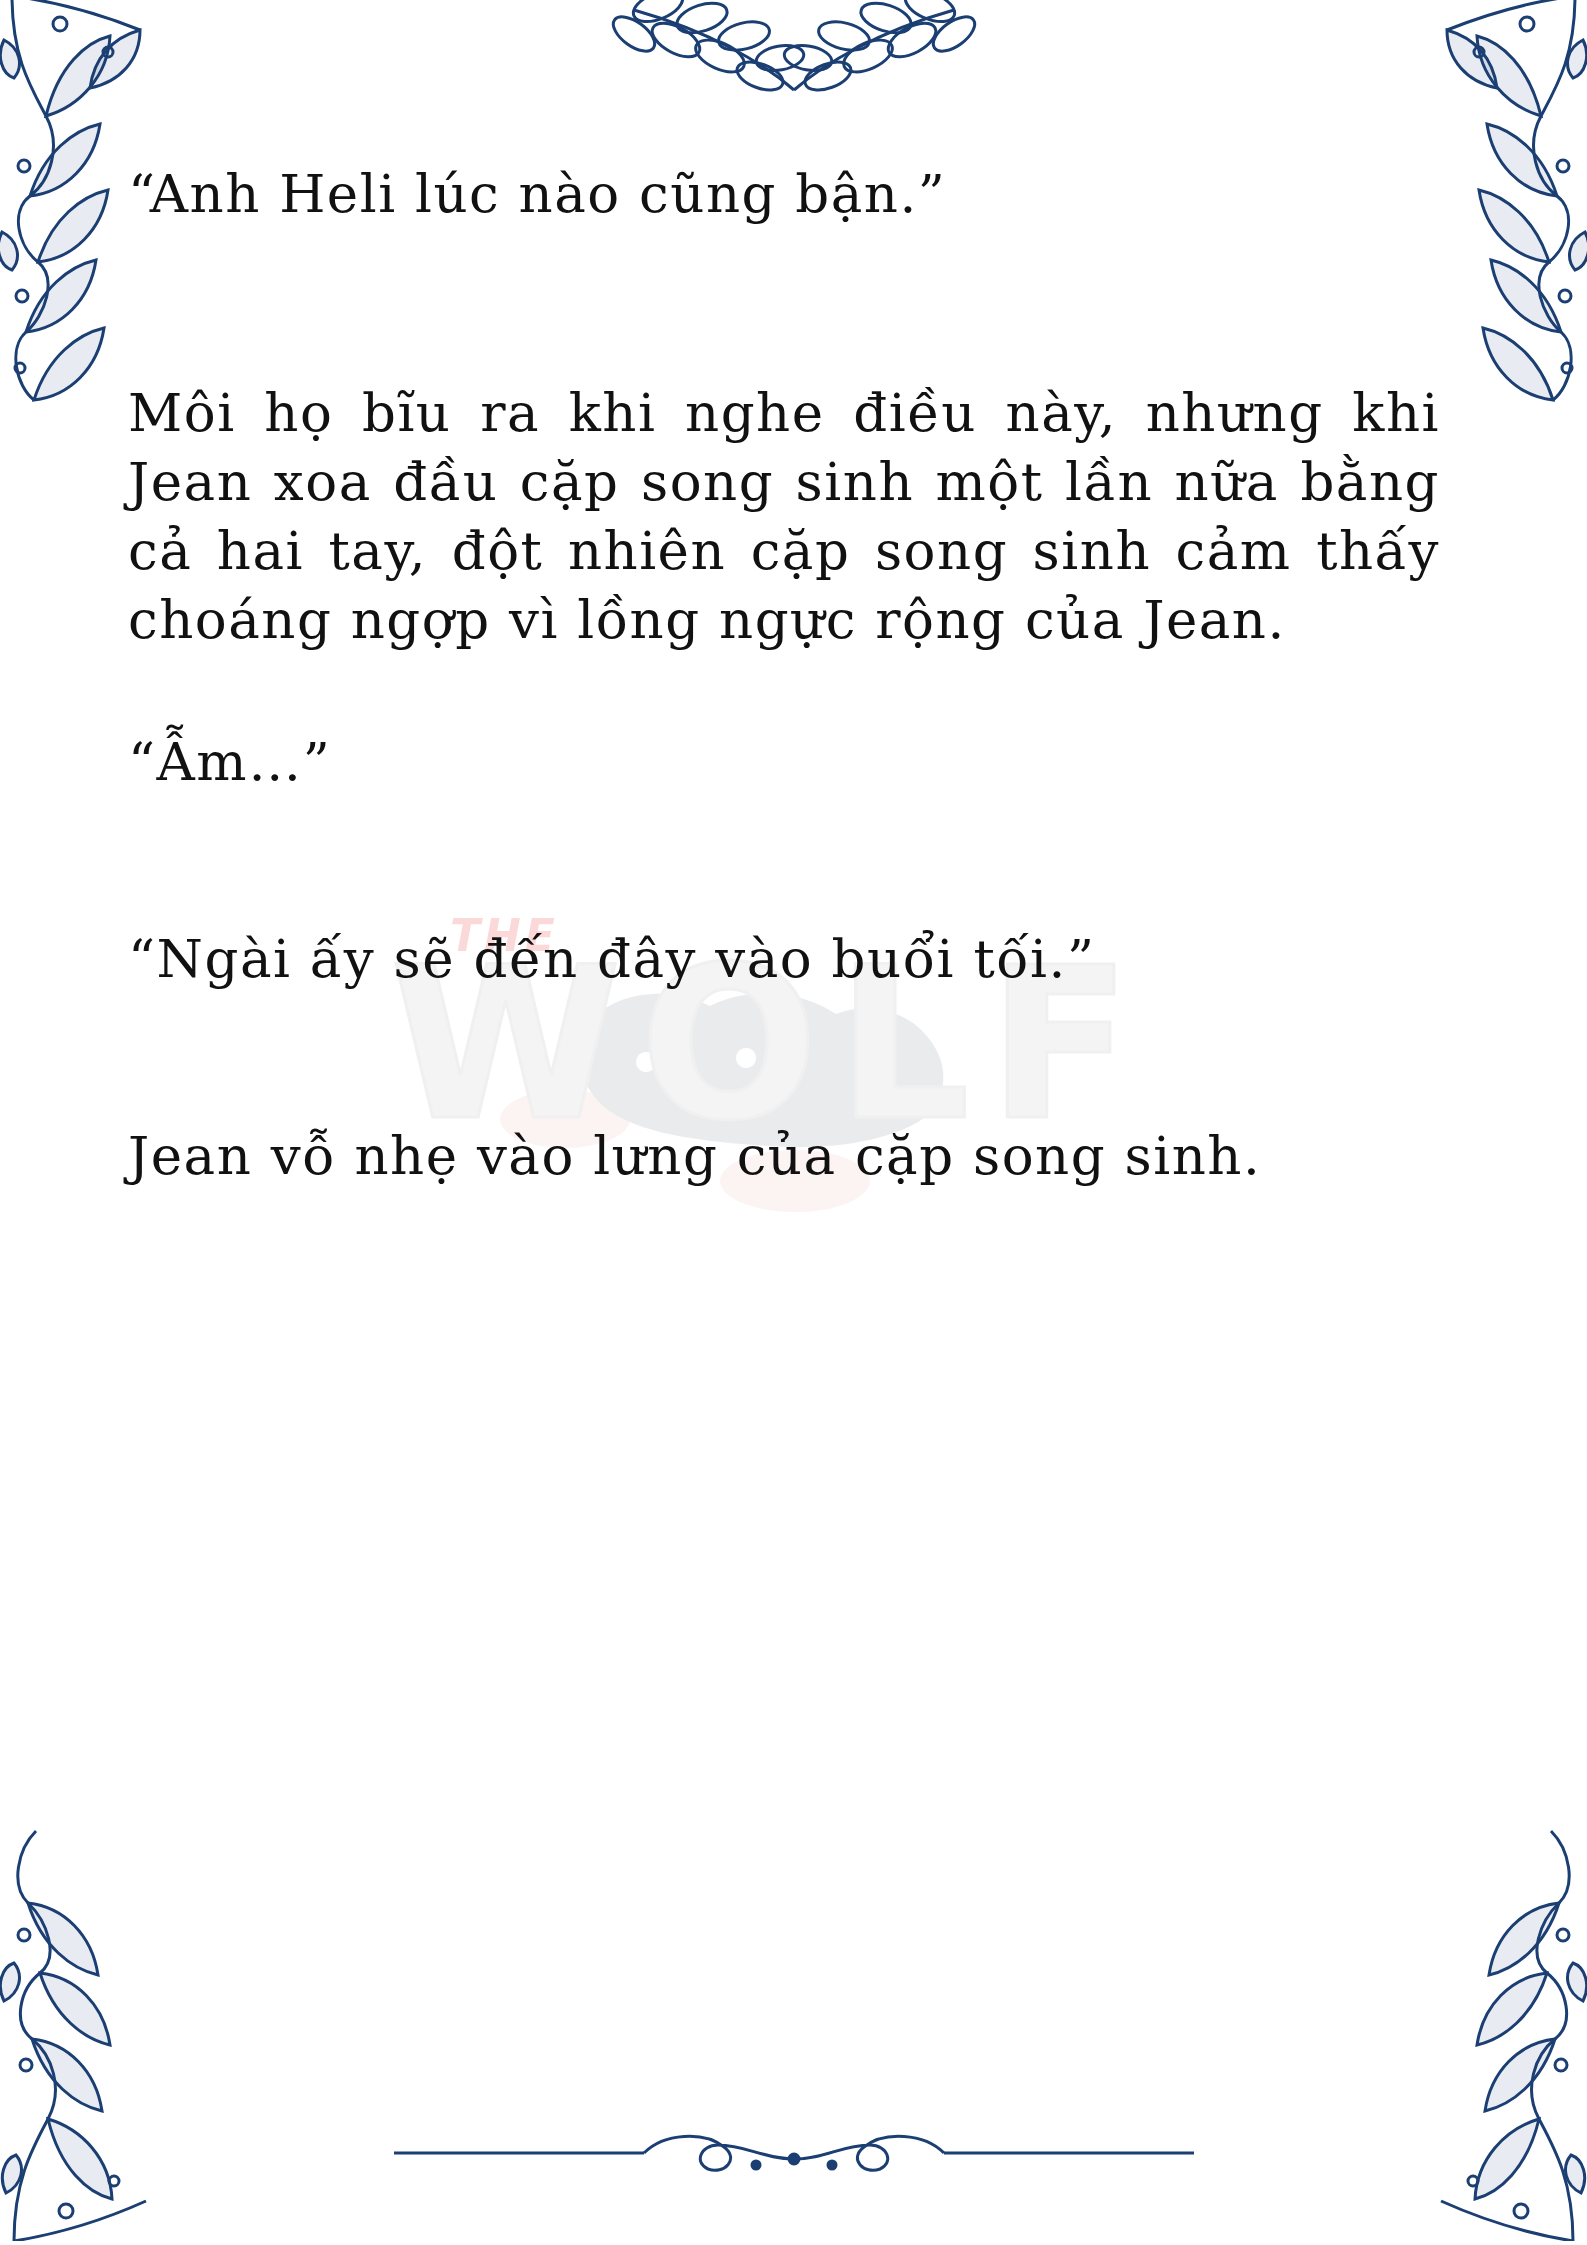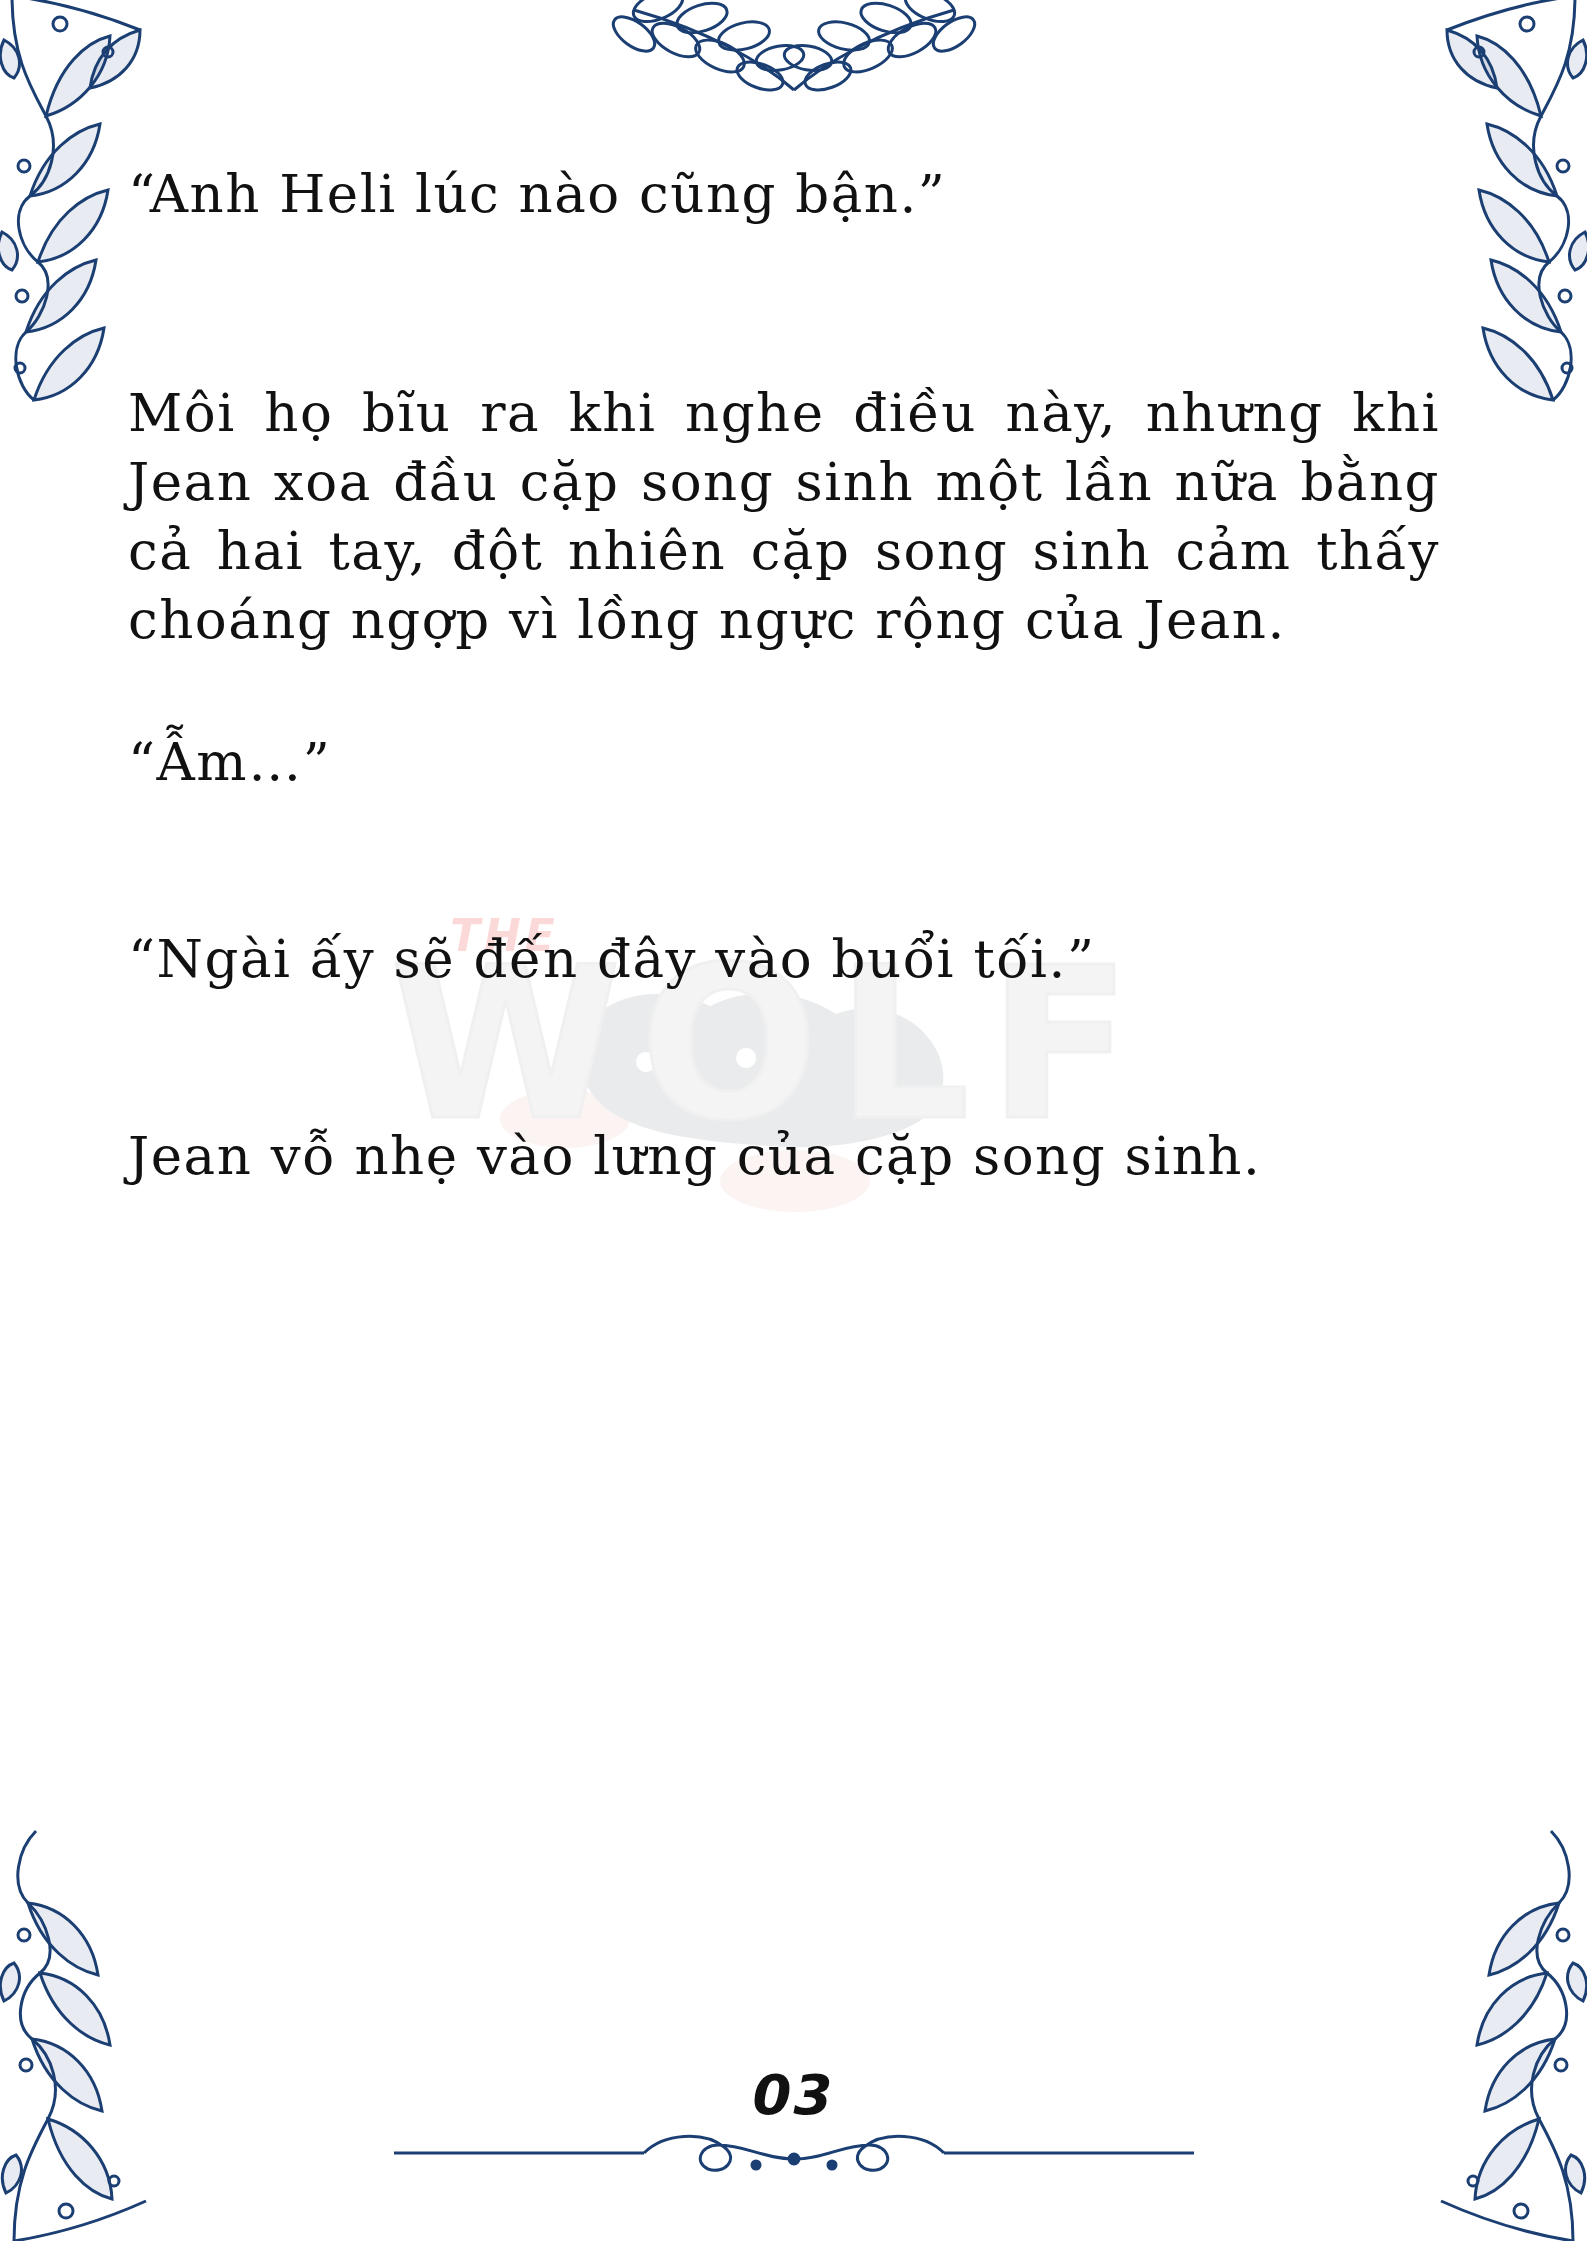--- a/index.html
+++ b/index.html
@@ -241,21 +241,20 @@
   </div>
 
   <div class="body-text">
     <p class="para">“Anh Heli lúc nào cũng bận.”</p>
     <p class="para p-gap-md p-justify">Môi họ bĩu ra khi nghe điều này, nhưng khi Jean xoa đầu cặp song sinh một lần nữa bằng cả hai tay, đột nhiên cặp song sinh cảm thấy choáng ngợp vì lồng ngực rộng của Jean.</p>
     <p class="para p-gap-sm">“Ẫm…”</p>
     <p class="para p-gap-lg">“Ngài ấy sẽ đến đây vào buổi tối.”</p>
     <p class="para p-gap-lg">Jean vỗ nhẹ vào lưng của cặp song sinh.</p>
   </div>
 
-  <div class="page-number">03</div>
 
   <div class="bottom-rule">
     <svg width="800" height="60" viewBox="0 0 800 60" fill="none" stroke="#1b3f73" stroke-width="3">
       <path d="M0 30 H250"></path>
       <path d="M550 30 H800"></path>
       <path d="M250 30 C270 10 310 8 330 24 C346 36 330 52 314 46 C300 40 306 22 324 22 C352 22 370 36 400 36"></path>
       <path d="M550 30 C530 10 490 8 470 24 C454 36 470 52 486 46 C500 40 494 22 476 22 C448 22 430 36 400 36"></path>
       <circle cx="400" cy="36" r="5" fill="#1b3f73"></circle>
       <circle cx="362" cy="42" r="4" fill="#1b3f73"></circle>
       <circle cx="438" cy="42" r="4" fill="#1b3f73"></circle>

